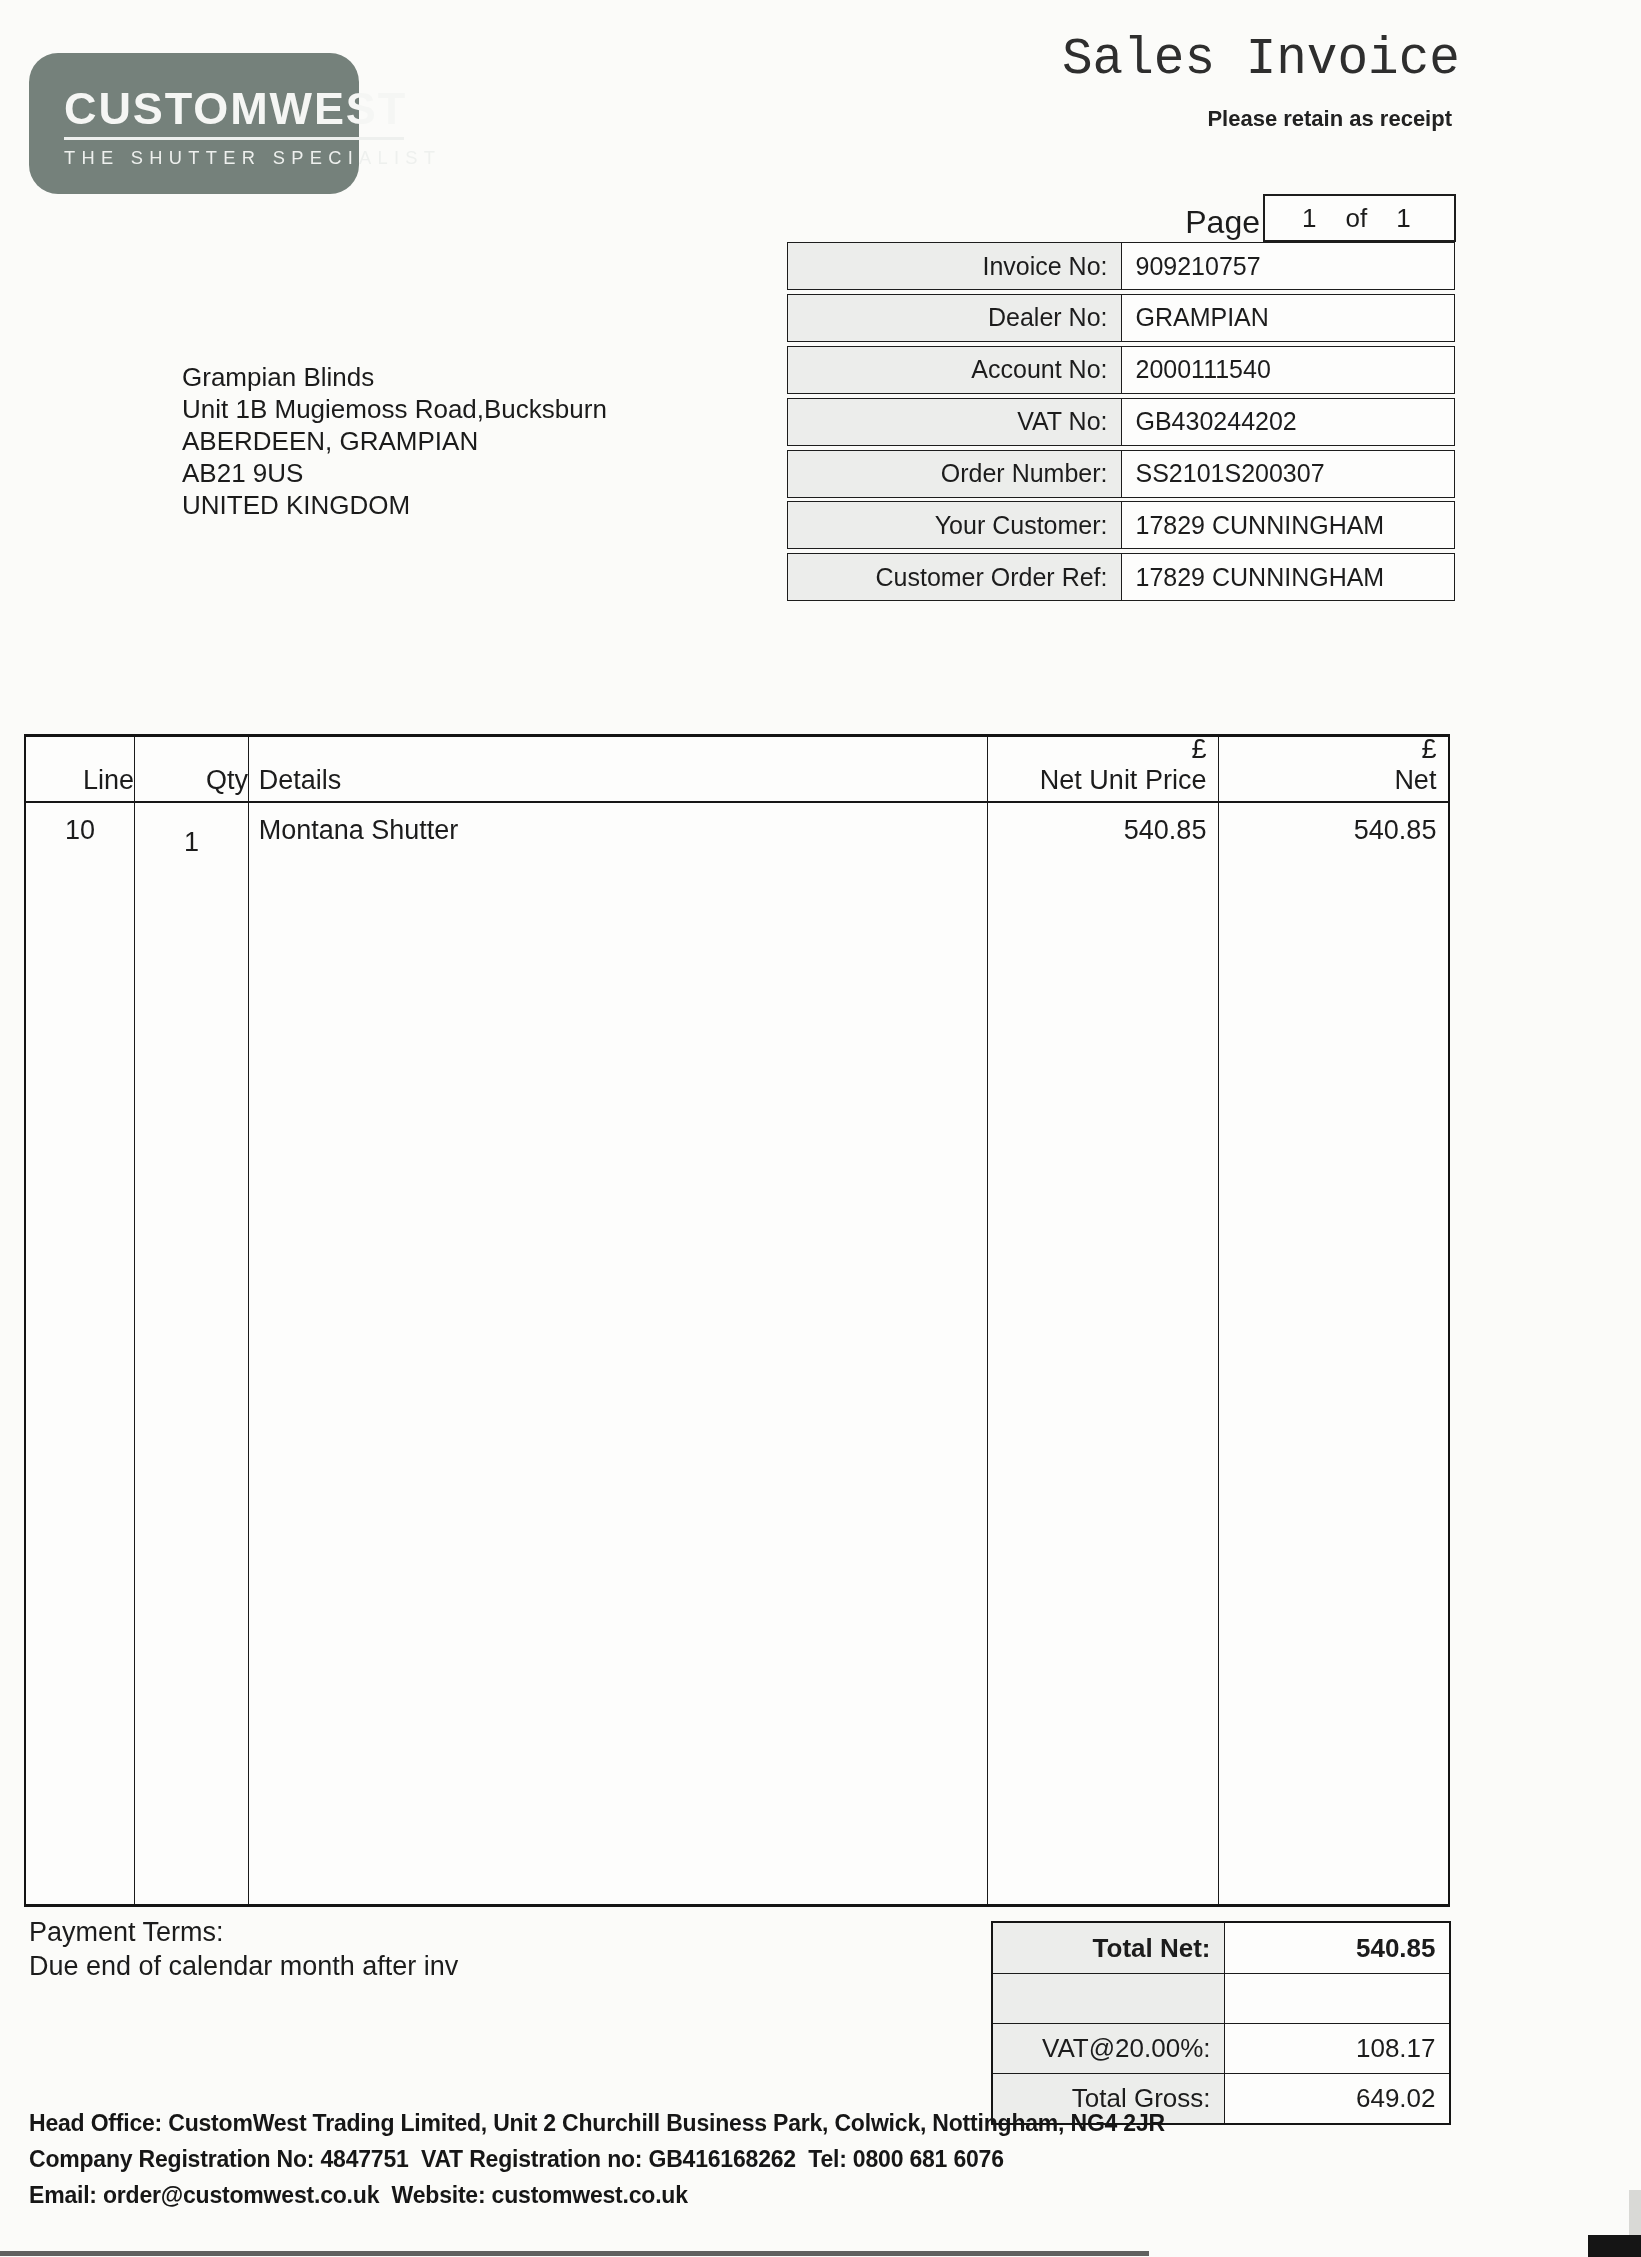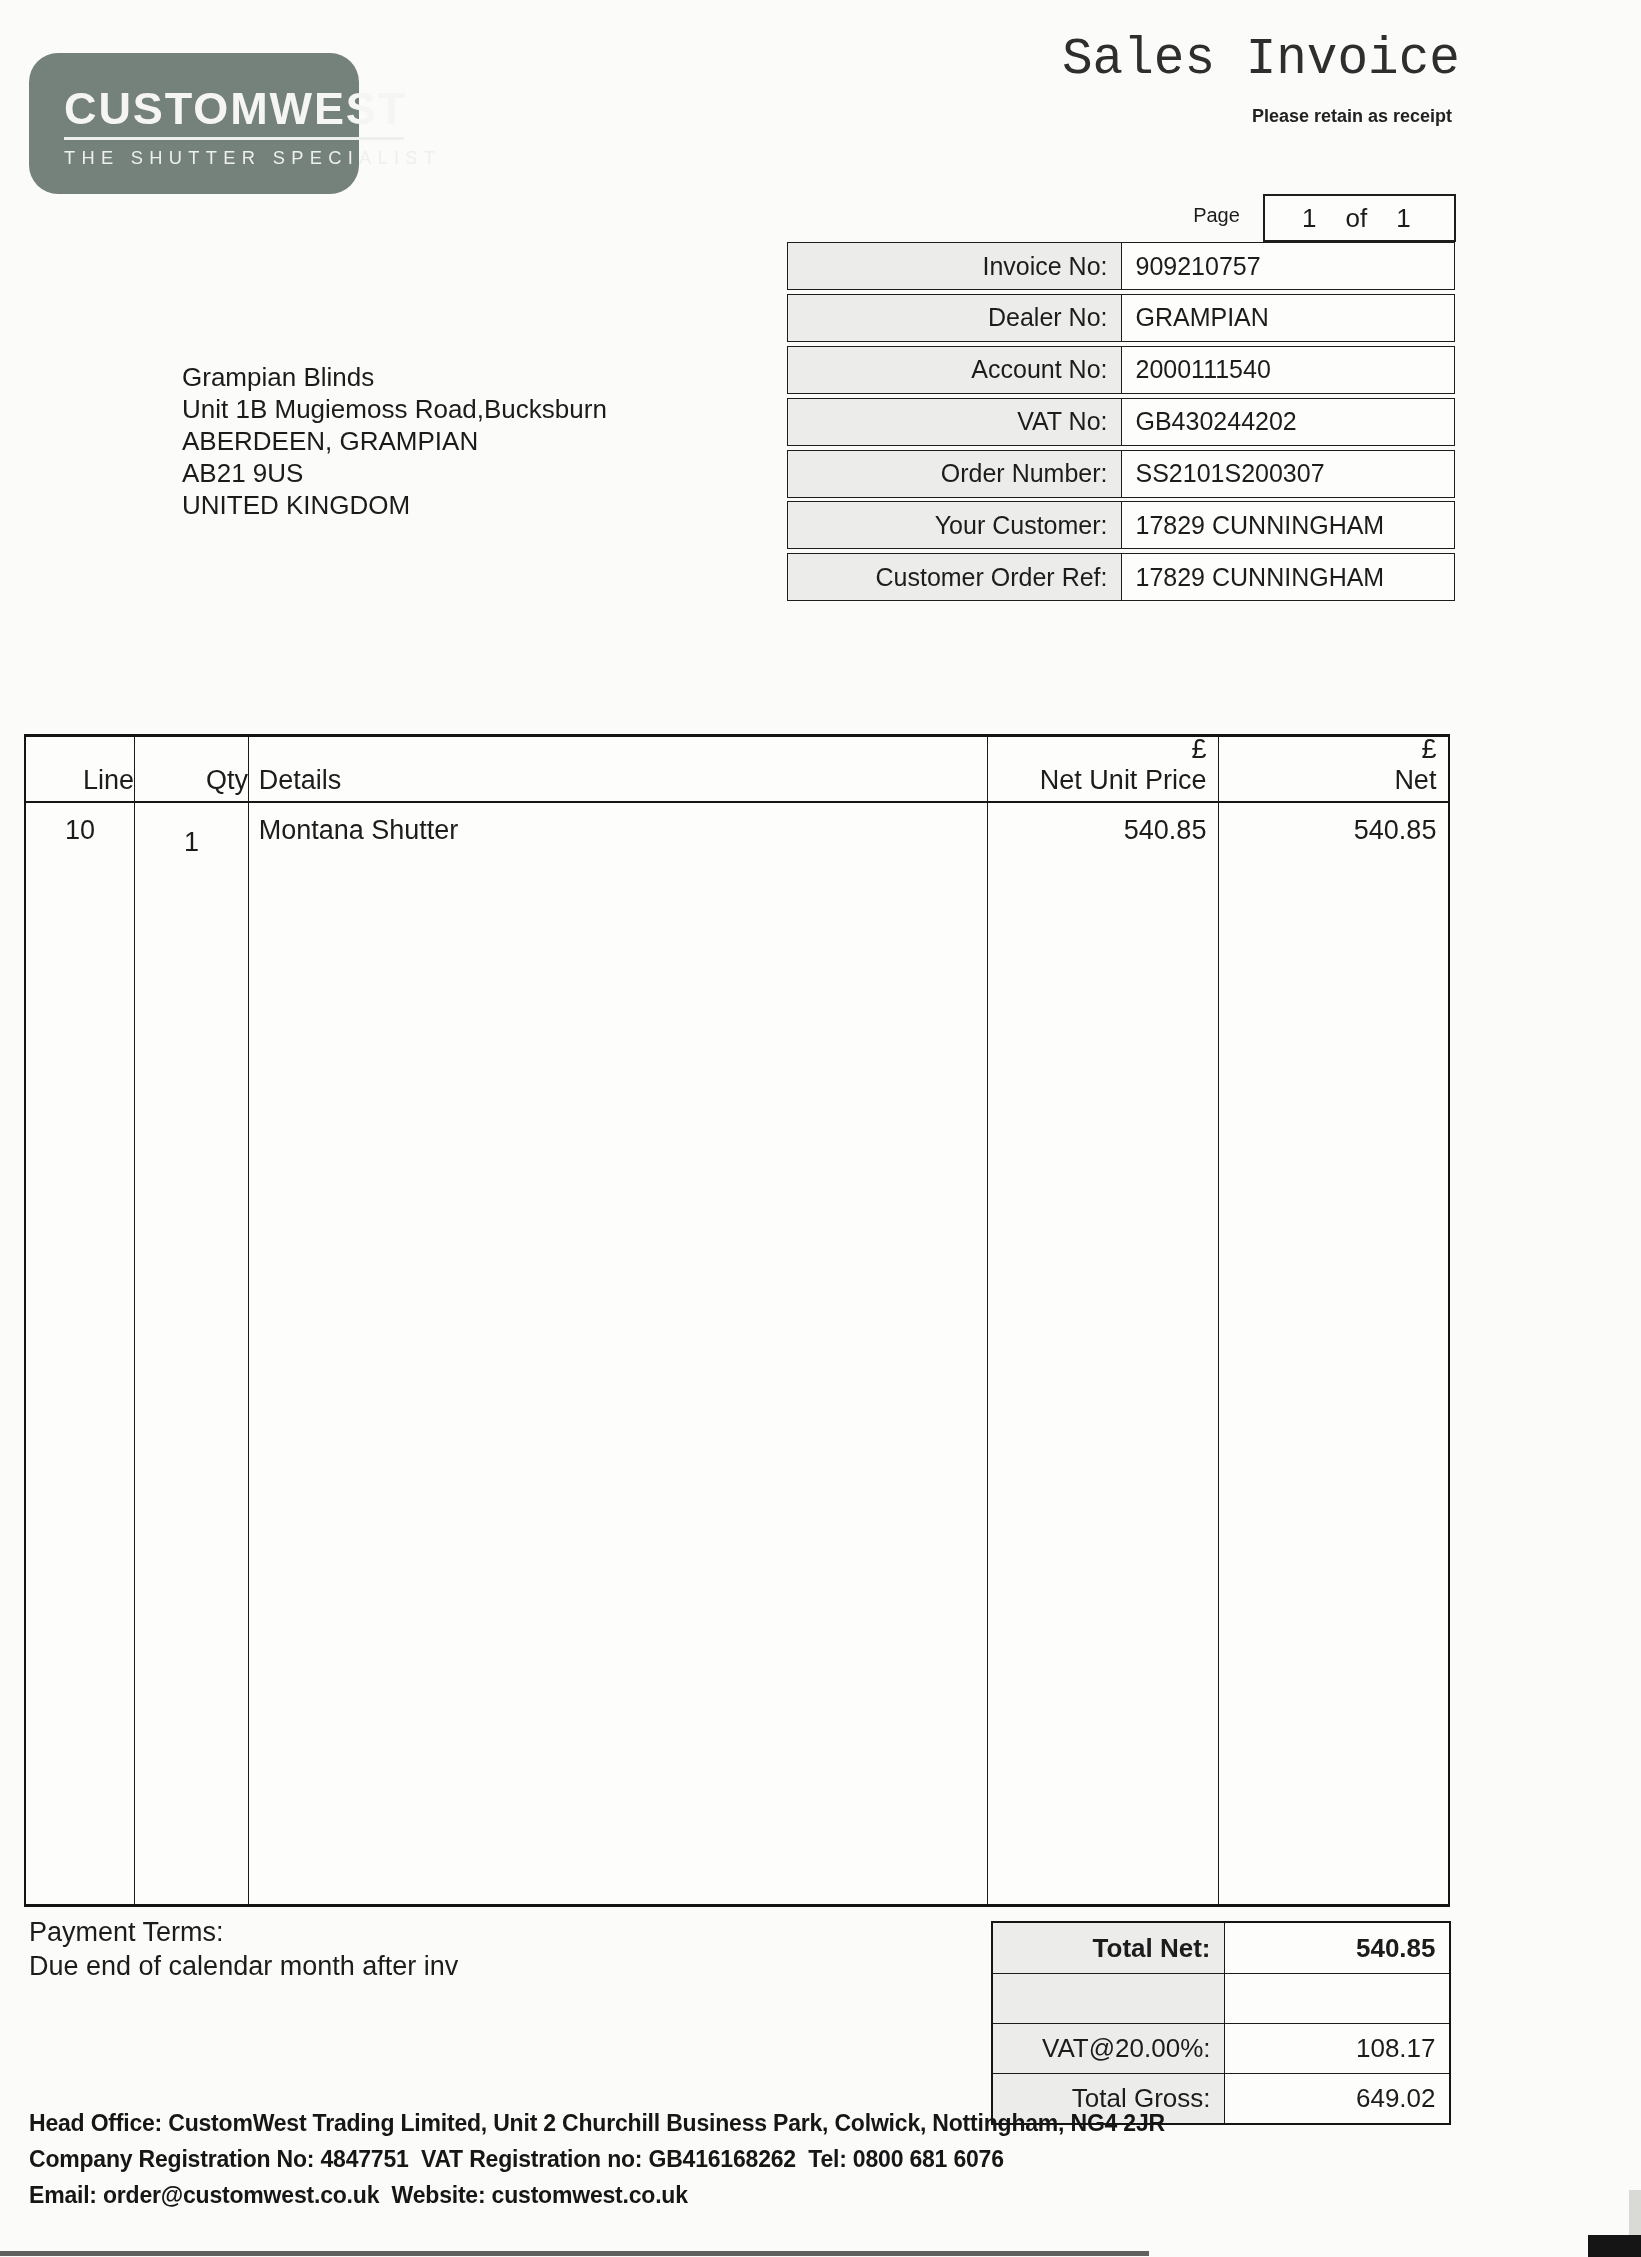--- a/index.html
+++ b/index.html
@@ -25,25 +25,25 @@
     color:#eef0ee; font-size:18.3px; letter-spacing:6.3px; margin-top:7.7px; white-space:nowrap;
   }
 
   
   .title {
     position:absolute; left:1062px; top:31px;
     font-size:51px; color:#2e2e2e; letter-spacing:0px; white-space:nowrap;font-family:Liberation Mono, monospace;
   }
   .subtitle {
     position:absolute; right:189px; top:106px;
-    font-size:18px; font-weight:bold; color:#222; white-space:nowrap;
+    font-size:22px; font-weight:bold; color:#222; white-space:nowrap;
   }
   .page-label {
     position:absolute; left:1173px; top:204px; width:87px;
-    font-size:20px; text-align:center;
+    font-size:32px; text-align:right;
   }
   .page-box {
     position:absolute; left:1263px; top:194px; width:193px; height:48px;
     border:2.9px solid #1d1d1d; background:#fdfdfc;
     display:flex; align-items:center; padding-left:37px; gap:29px;
     font-size:26px;
   }
 
   
   .address {

